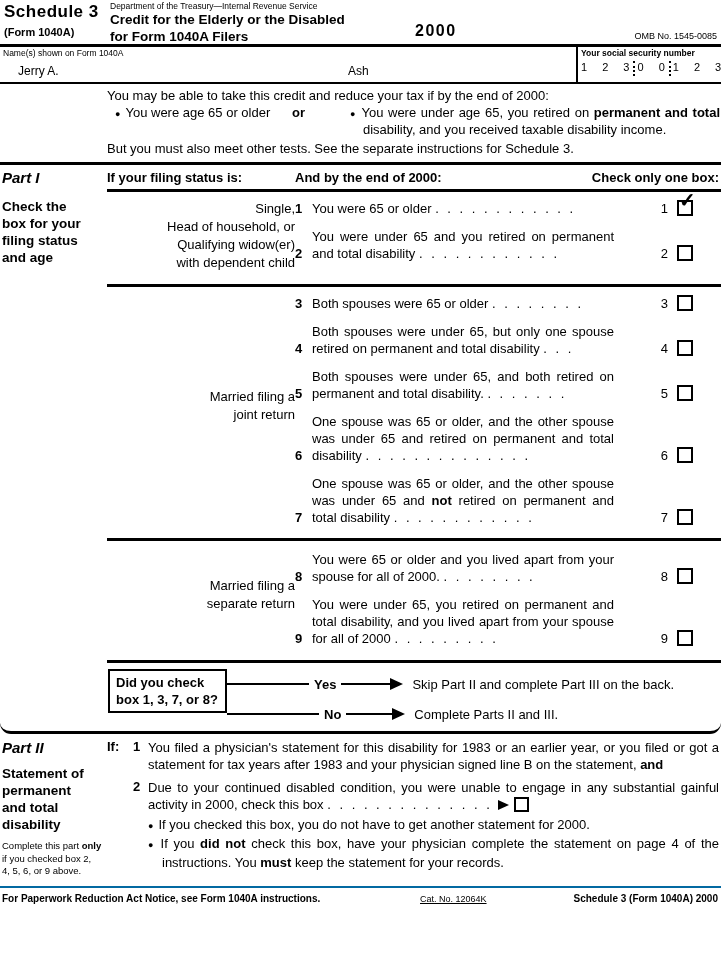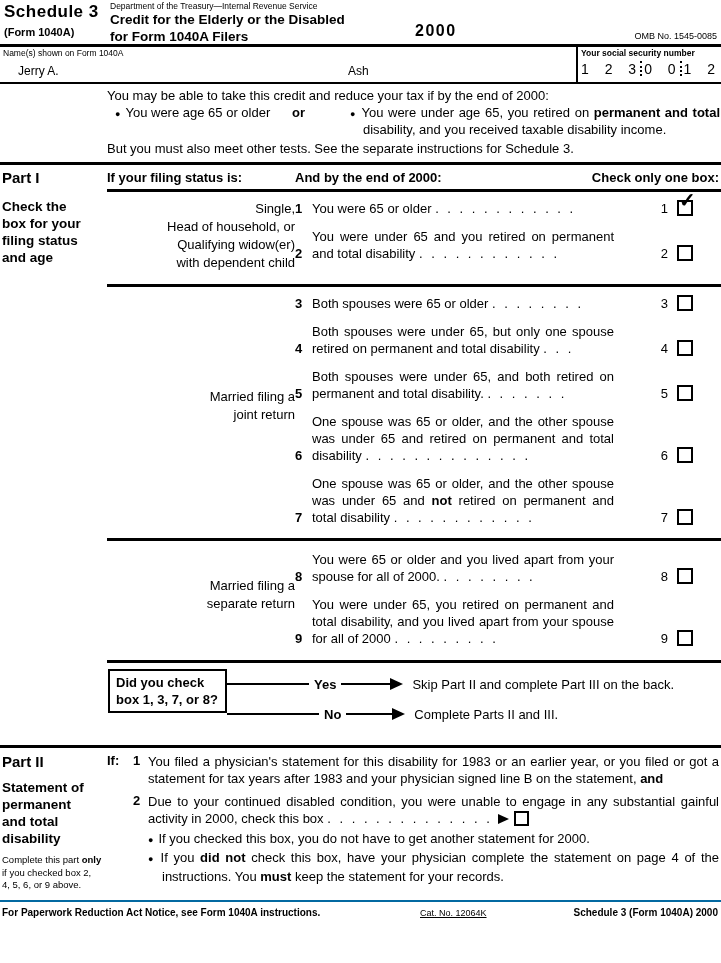--- a/index.html
+++ b/index.html
@@ -17,40 +17,40 @@
   .h-year{position:absolute;left:415px;top:22px;font-size:16px;font-weight:bold;letter-spacing:1.5px;}
   .h-omb{position:absolute;right:4px;top:31px;font-size:9px;}
 
   
   .name-row{height:37px;border-bottom:2px solid #000;position:relative;}
   .nr-label{position:absolute;left:3px;top:1px;font-size:8.5px;}
   .nr-first{position:absolute;left:18px;bottom:4px;font-size:12px;}
   .nr-last{position:absolute;left:348px;bottom:4px;font-size:12px;}
   .nr-ssn{position:absolute;right:0;top:0;bottom:0;width:145px;border-left:2px solid #000;padding:1px 3px;}
   .ssn-label{font-size:8.5px;font-weight:bold;white-space:nowrap;}
-  .ssn-value{display:flex;align-items:flex-start;font-size:14px;margin-top:3px;}
+  .ssn-value{display:flex;align-items:flex-start;font-size:11px;margin-top:3px;}
   .ssn-part{letter-spacing:6px;white-space:nowrap;}
   .ssn-sep{border-left:2px dotted #000;height:15px;margin:0 2px 0 -2px;}
 
   
   .intro{padding:4px 0 5px 107px;border-bottom:3px solid #000;line-height:16px;}
   .intro-bullets{display:flex;margin-top:1px;}
   .ib-left{width:185px;padding-left:8px;}
   .ib-or{width:58px;font-weight:bold;}
   .ib-right{flex:1;padding-right:1px;text-align:justify;padding-left:13px;text-indent:-13px;}
   .bullet{font-size:9px;margin-right:5px;}
   .intro-line2{margin-top:3px;}
   .tip-row{display:flex;align-items:center;margin-top:4px;}
   .tip-icon{width:23px;height:21px;border:2px solid #000;border-radius:6px;display:flex;align-items:center;justify-content:center;margin-right:8px;flex-shrink:0;}
   .tip-inner{background:#000;color:#fff;font-size:6.5px;font-weight:bold;border-radius:50%;width:15px;height:15px;display:flex;align-items:center;justify-content:center;letter-spacing:.5px;}
 
   
   .part1{display:flex;}
   .p1-side{width:107px;padding:4px 4px 0 2px;flex-shrink:0;}
-  .part-heading{font-size:15px;font-weight:bold;white-space:nowrap;}
+  .part-heading{font-size:15px;font-weight:bold;white-space:nowrap;font-style:italic;}
   .p1-side-note{font-weight:bold;font-size:13.5px;line-height:17px;margin-top:12px;white-space:pre-line;}
   .p1-main{flex:1;min-width:0;}
   .p1-cols{display:flex;font-weight:bold;padding:5px 2px 4px 0;border-bottom:3px solid #000;}
   .p1c-status{width:188px;flex-shrink:0;}
   .p1c-end{flex:1;}
   .p1c-check{text-align:right;}
   .group{display:flex;border-bottom:3px solid #000;padding:8px 28px 12px 4px;}
   .group.center .gstatus{align-self:center;padding-bottom:10px;}
   .gstatus{width:184px;white-space:pre-line;line-height:18px;flex-shrink:0;text-align:right;}
   .glines{flex:1;min-width:0;}
@@ -60,21 +60,21 @@
   .ckline{display:flex;align-items:flex-end;margin-bottom:11px;line-height:17px;}
   .ckline:last-child{margin-bottom:0;}
   .lnum{width:17px;font-weight:bold;flex-shrink:0;}
   .ltext{width:302px;text-align:justify;flex-shrink:0;}
   .leader{word-spacing:5px;}
   .bnum{margin-left:auto;padding-right:9px;}
   .cbox{width:16px;height:16px;border:2px solid #000;flex-shrink:0;position:relative;margin-bottom:1px;background:#fff;}
   .cbox.checked::after{content:"✓";position:absolute;left:0;top:-10px;font-size:20px;font-weight:bold;}
 
   
-  .decision{position:relative;height:85px;border-bottom:3px solid #000;}
+  .decision{position:relative;height:71px;border-bottom:3px solid #000;border-radius:11px;}
   .dbox{position:absolute;left:108px;top:6px;width:119px;border:2px solid #000;padding:3px 6px;font-weight:bold;line-height:17px;}
   .drow{position:absolute;display:flex;align-items:center;height:14px;}
   .drow.yes{left:227px;top:14px;}
   .drow.no{left:227px;top:44px;}
   .dline{height:2px;background:#000;}
   .dlabel{font-weight:bold;margin:0 5px;}
   .dtri{width:0;height:0;border-left:13px solid #000;border-top:6px solid transparent;border-bottom:6px solid transparent;margin-right:9px;}
   .dtext{white-space:nowrap;}
 
   

